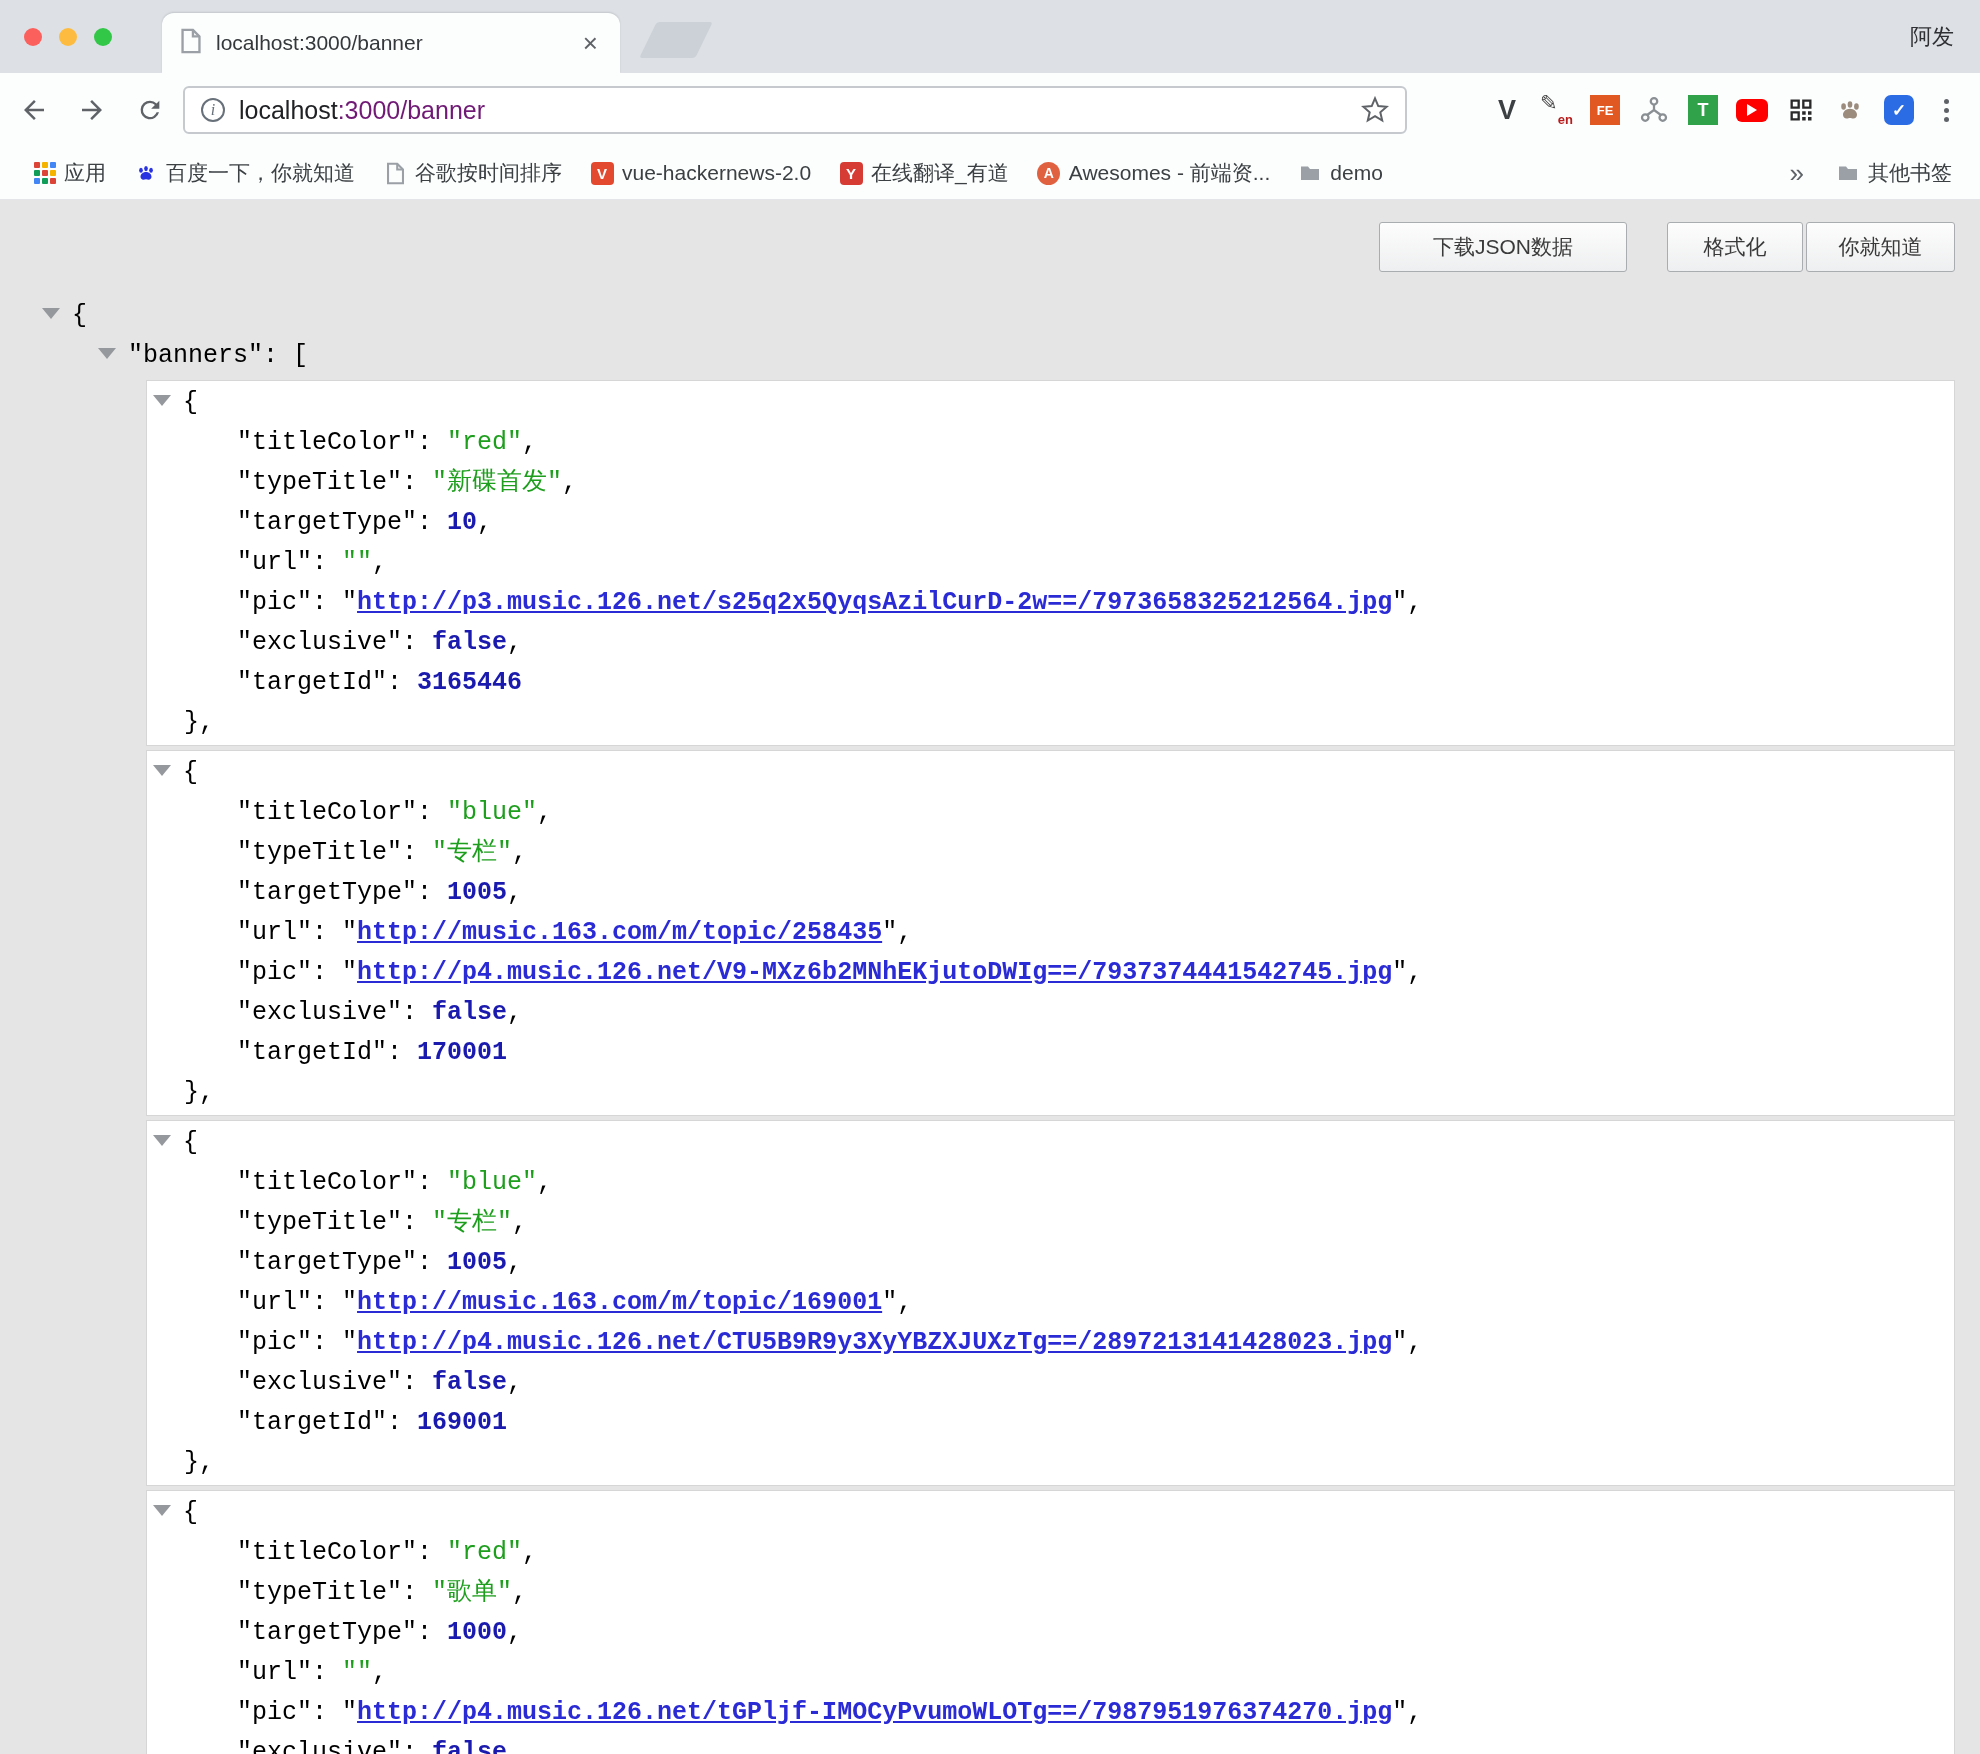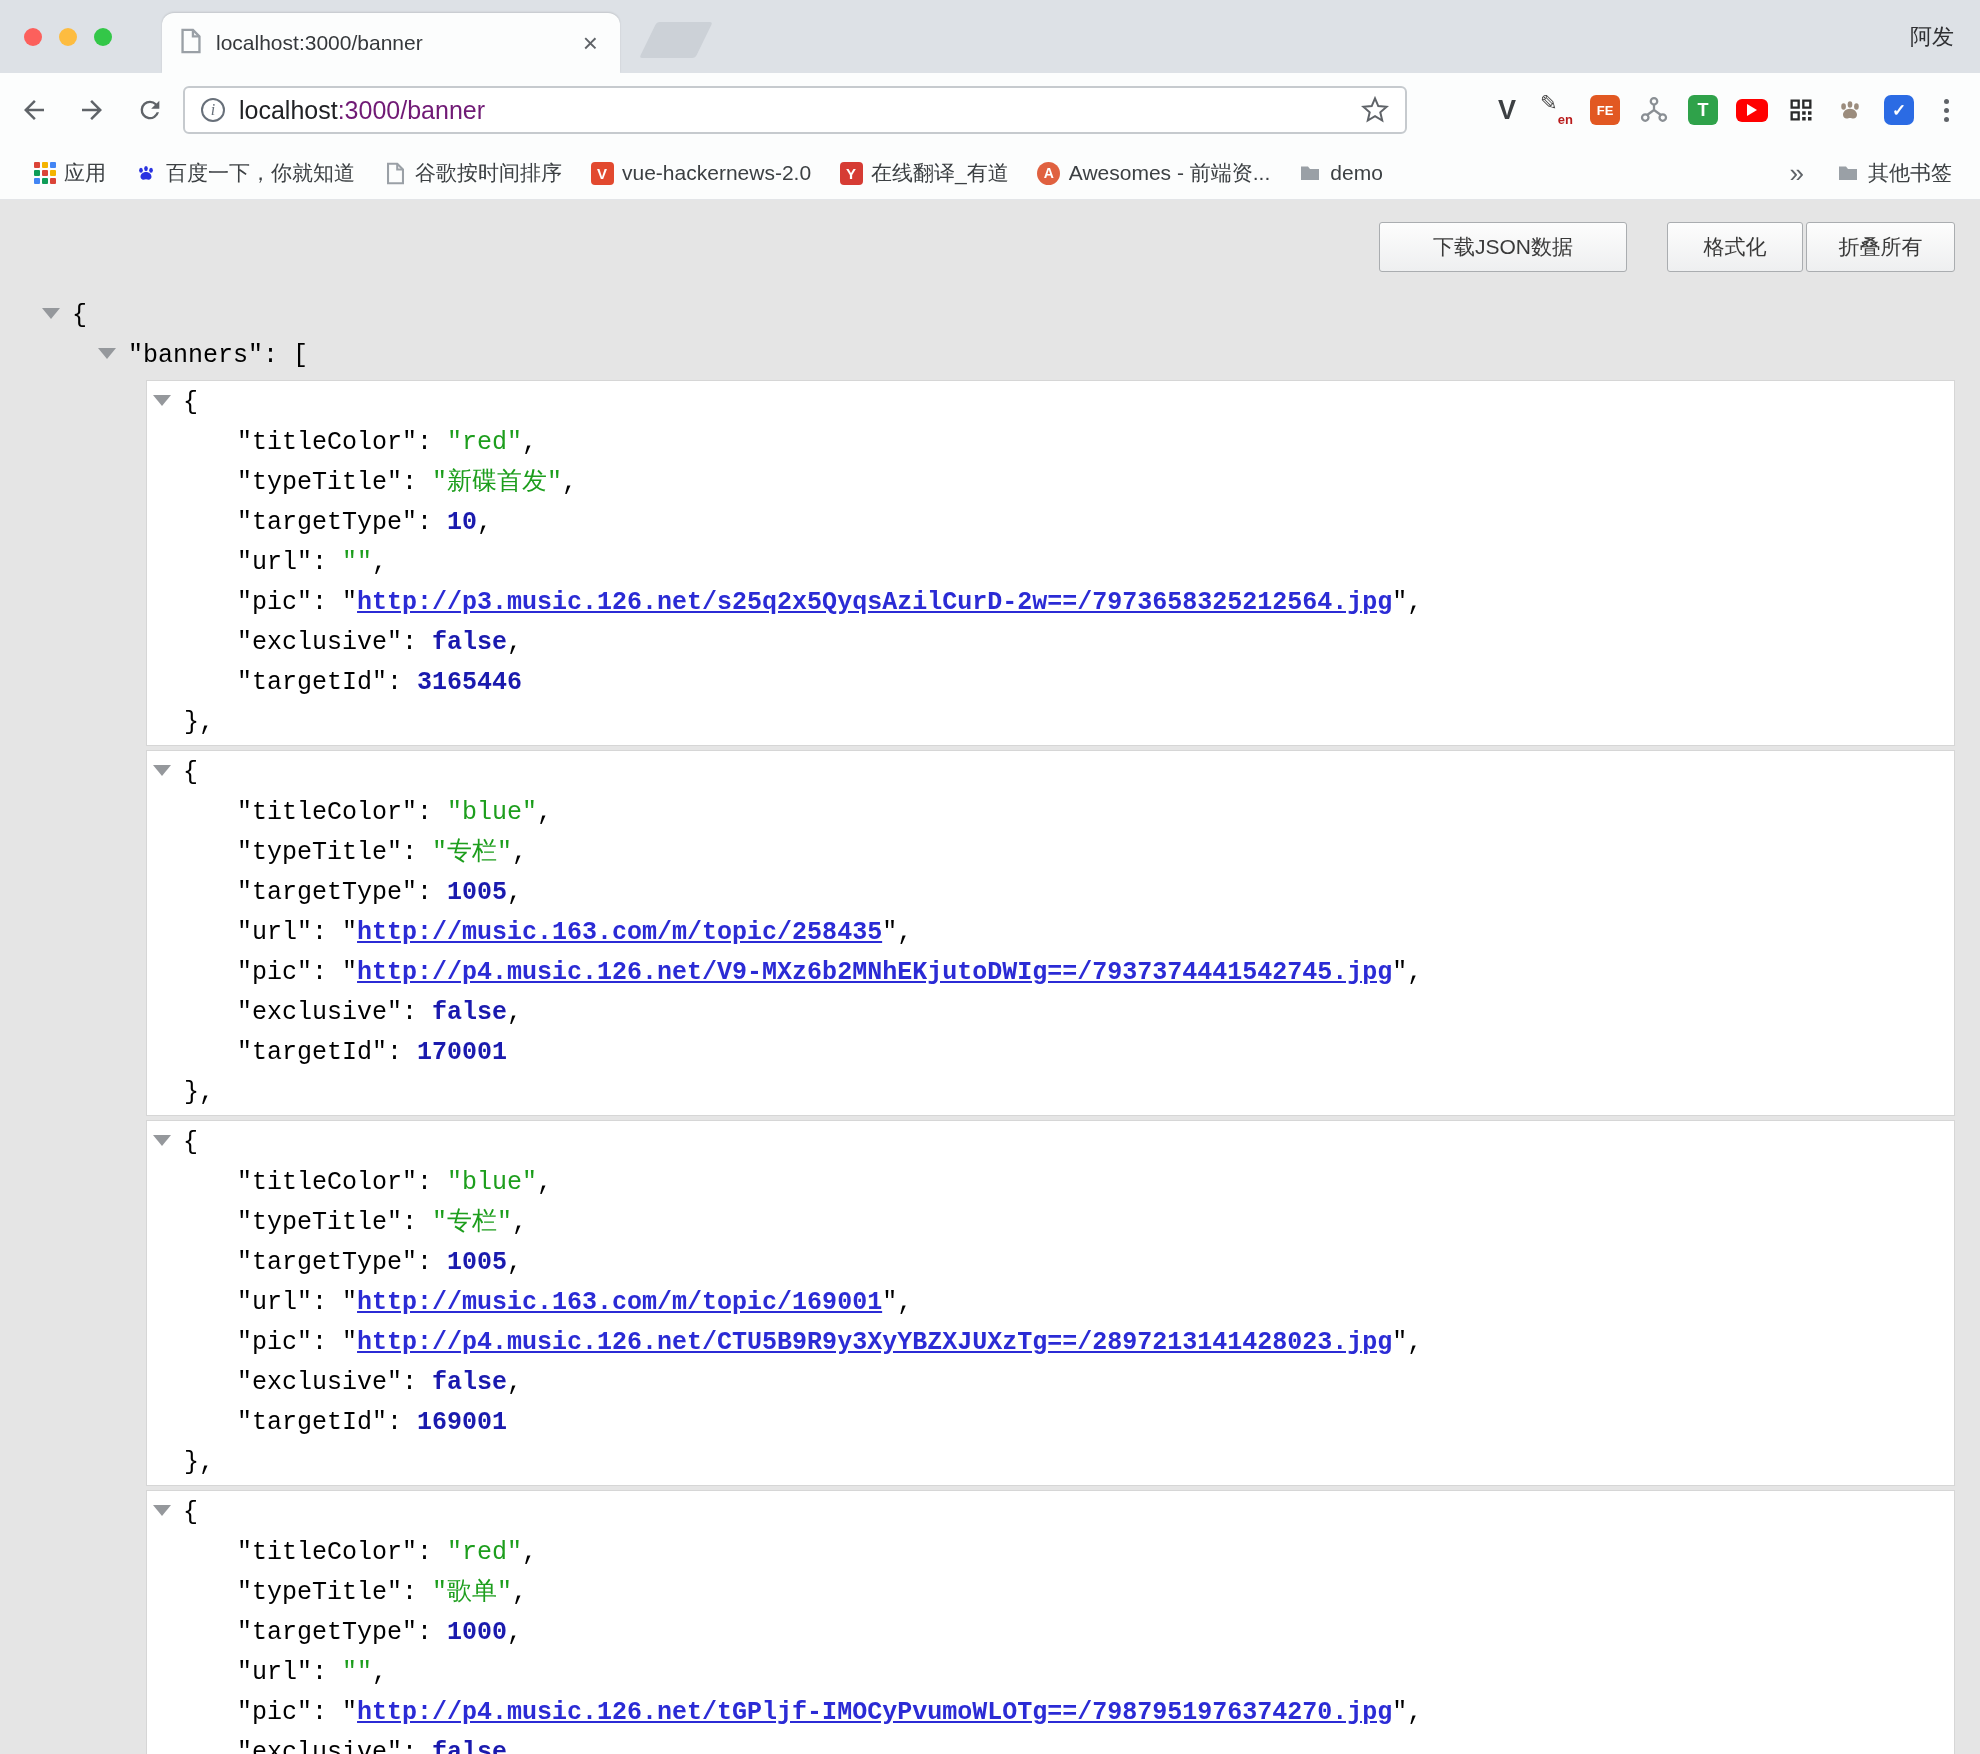--- a/index.html
+++ b/index.html
@@ -40,21 +40,21 @@
   .url{margin-left:14px;font-size:25px;white-space:nowrap;}
   .url .host{color:#202124;}
   .url .rest{color:#701a75;}
   .star{margin-left:auto;display:flex;}
   .extensions{position:absolute;right:64px;top:0;height:74px;display:flex;align-items:center;gap:15px;}
   .ext{width:34px;height:34px;display:flex;align-items:center;justify-content:center;}
   .ext-v{font-size:27px;font-weight:bold;color:#3c4043;}
   .ext-translate{position:relative;width:34px;height:34px;}
   .ext-translate .pen{position:absolute;left:1px;top:-2px;font-size:21px;color:#444;}
   .ext-translate .en{position:absolute;right:0;bottom:0;font-size:13px;color:#b91c1c;font-weight:bold;}
-  .badge{border-radius:6px;color:#fff;font-weight:bold;display:flex;align-items:center;justify-content:center;}
+  .badge{border-radius:0;color:#fff;font-weight:bold;display:flex;align-items:center;justify-content:center;}
   .ext-fe{width:30px;height:30px;background:#e25822;font-size:13px;}
   .ext-tm{width:30px;height:30px;background:#2fa24a;font-size:18px;}
   .ext-yt{width:32px;height:23px;background:#f00;border-radius:6px;}
   .ext-yt i{display:block;width:0;height:0;border-left:10px solid #fff;border-top:6px solid transparent;border-bottom:6px solid transparent;}
   .ext-verify{width:30px;height:30px;background:#2b6be4;font-size:17px;border-radius:7px;}
   .menu-btn{position:absolute;right:18px;top:21px;width:32px;height:32px;display:flex;flex-direction:column;align-items:center;justify-content:center;gap:4px;}
   .menu-btn i{width:5px;height:5px;border-radius:50%;background:#5f6368;}
   
   .bookmarksbar{position:relative;height:52px;background:#fcfdfd;border-bottom:1px solid #e3e5e8;
     display:flex;align-items:center;padding-left:20px;}
@@ -274,21 +274,21 @@
             </svg>
         </span>
         <span>其他书签</span>
       </span>
     </span>
   </div>
 
   <div class="page">
     <button class="btn btn-download">下载JSON数据</button>
     <button class="btn btn-format">格式化</button>
-    <button class="btn btn-collapse">折叠所有</button>
+    <button class="btn btn-collapse">你就知道</button>
 
     <div class="json-tree" id="json-tree" style="--c-str: #1d9e1d; --c-num: #1a1aae; --c-bool: #1a1aae; --c-link: #2b2bd5;">
         <div class="jline l-root"><span class="tri"></span><span class="punct">{</span></div>
         <div class="jline l-arr"><span class="tri"></span><span class="jkey">"banners"</span><span class="punct">: [</span></div>
         <div class="obj-box">
           <div class="jline l-brace"><span class="tri"></span><span class="punct">{</span></div>
           <div class="jline l-prop"><span class="jkey">"titleColor"</span><span class="punct">: </span><span class="v-str">"red"</span><span class="punct">,</span></div>
           <div class="jline l-prop"><span class="jkey">"typeTitle"</span><span class="punct">: </span><span class="v-str">"新碟首发"</span><span class="punct">,</span></div>
           <div class="jline l-prop"><span class="jkey">"targetType"</span><span class="punct">: </span><span class="v-num">10</span><span class="punct">,</span></div>
           <div class="jline l-prop"><span class="jkey">"url"</span><span class="punct">: </span><span class="v-str">""</span><span class="punct">,</span></div>

